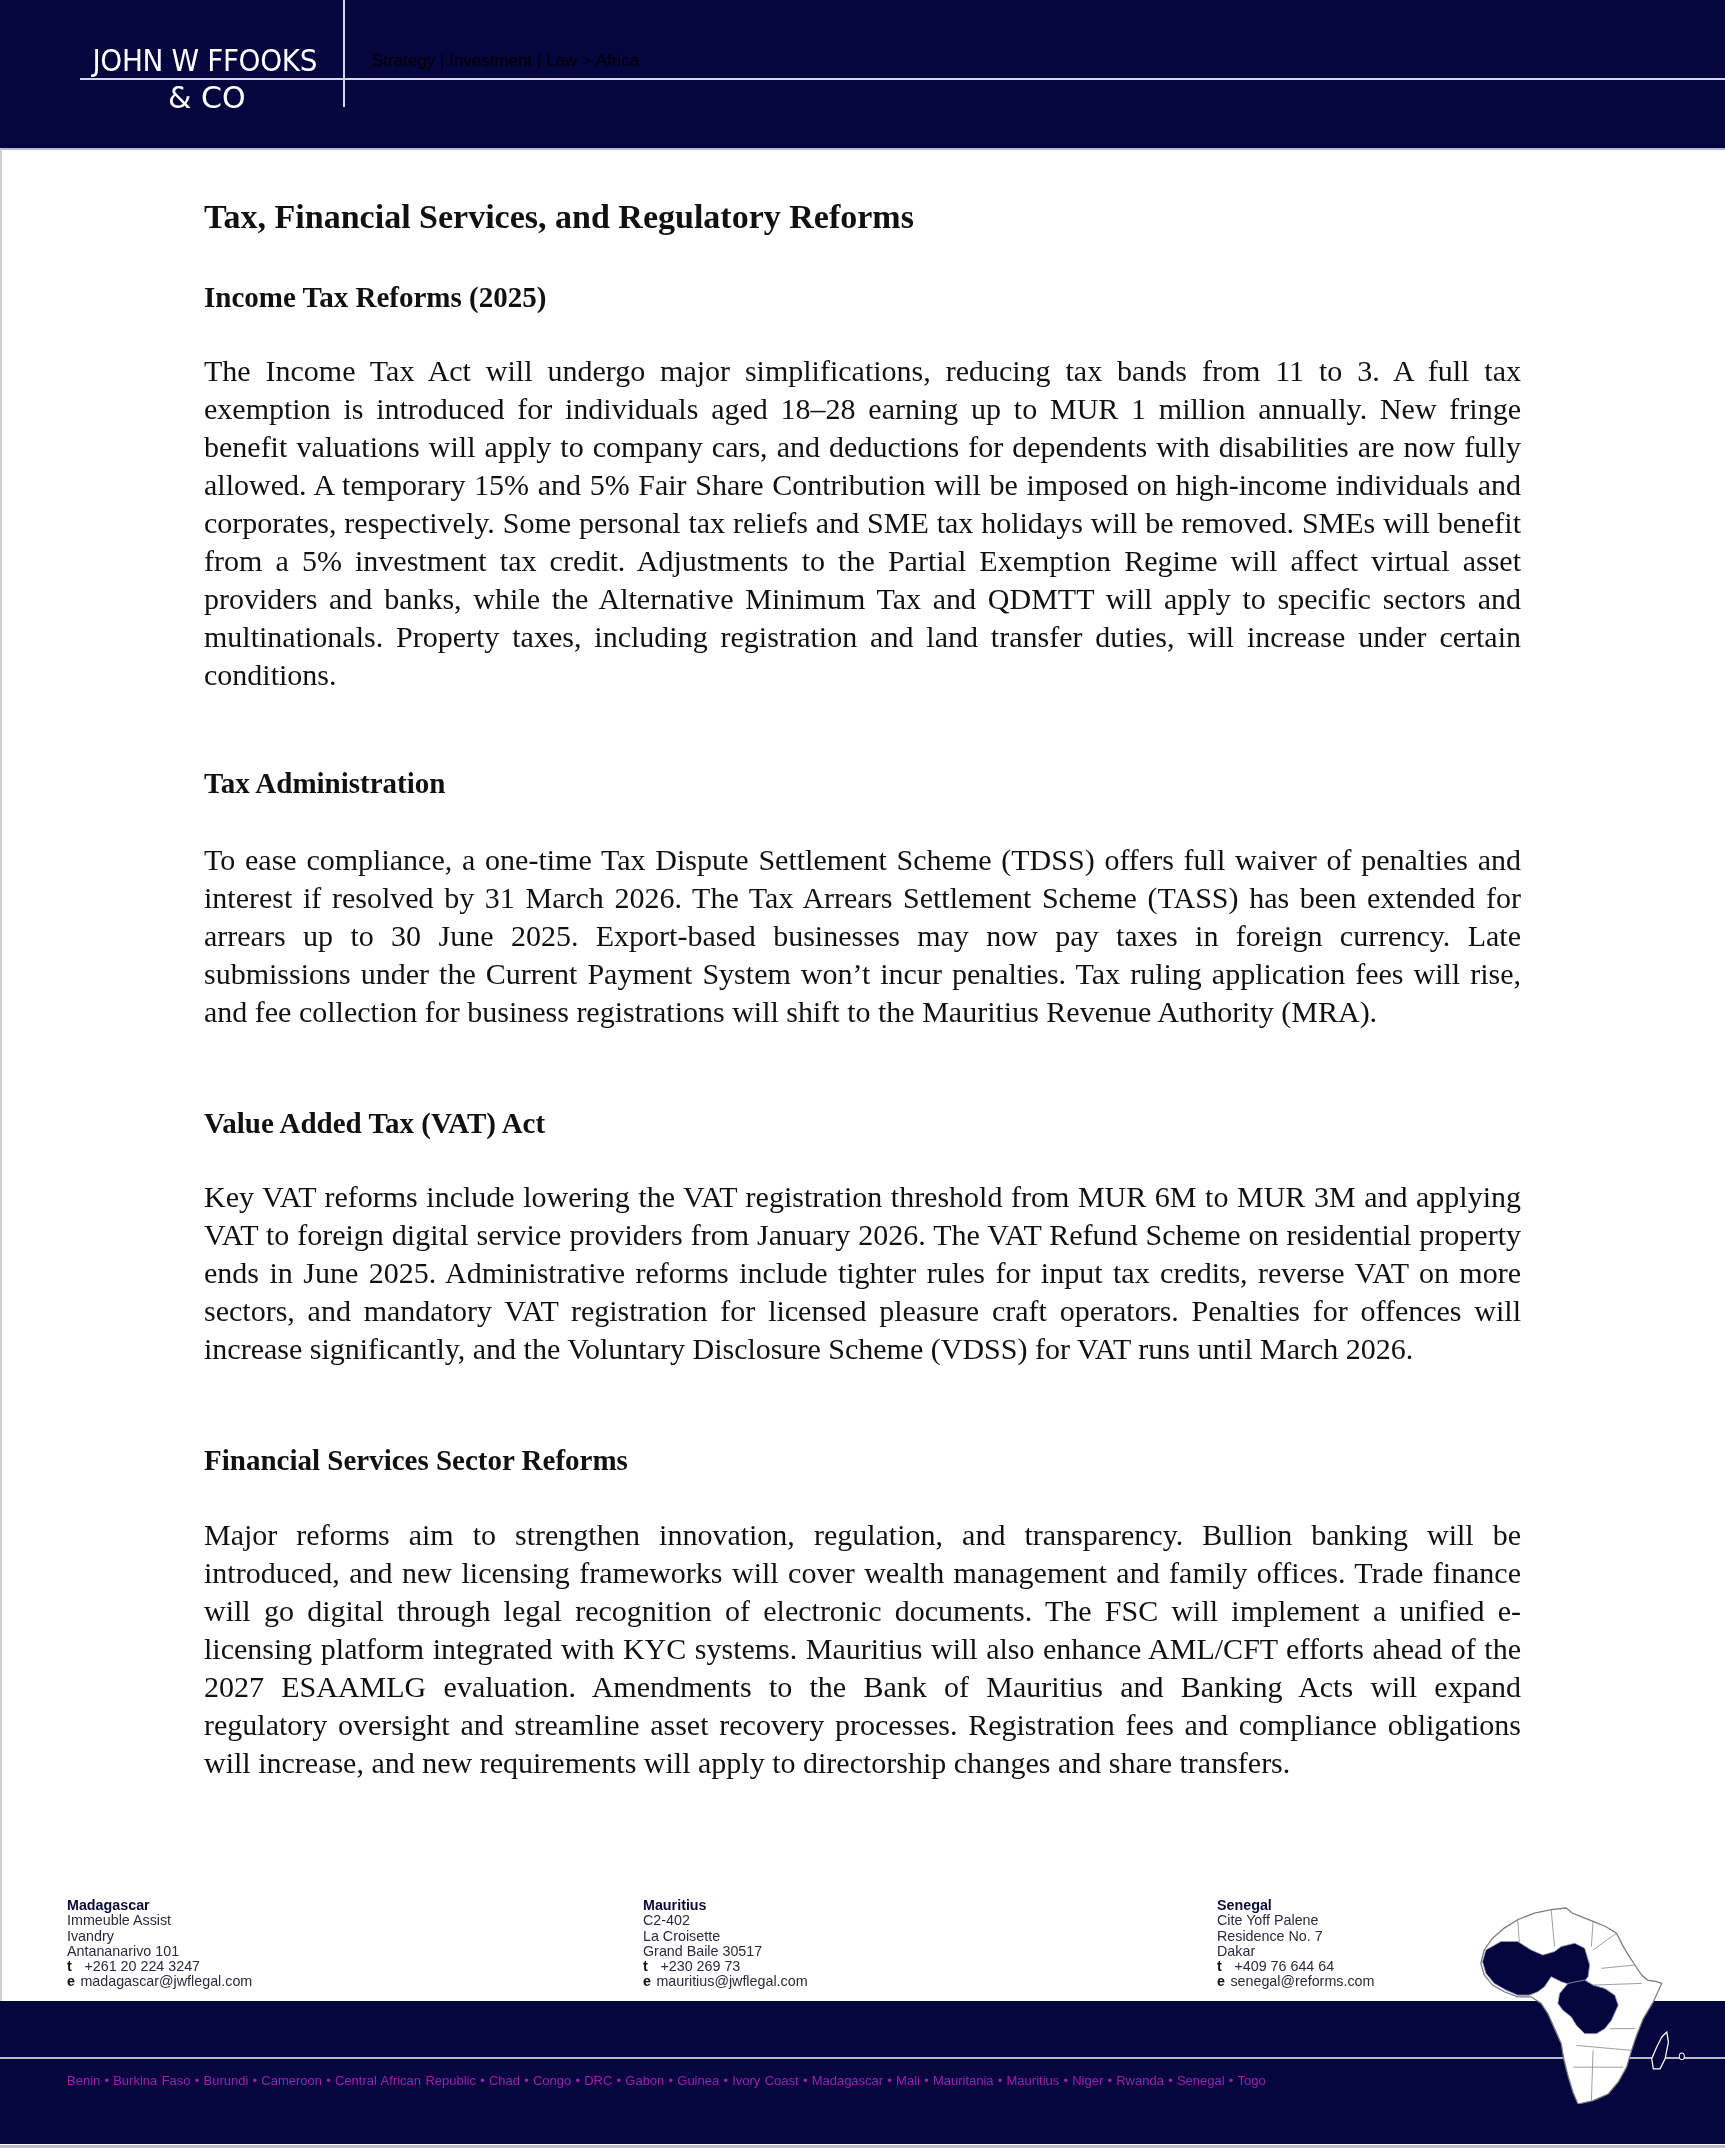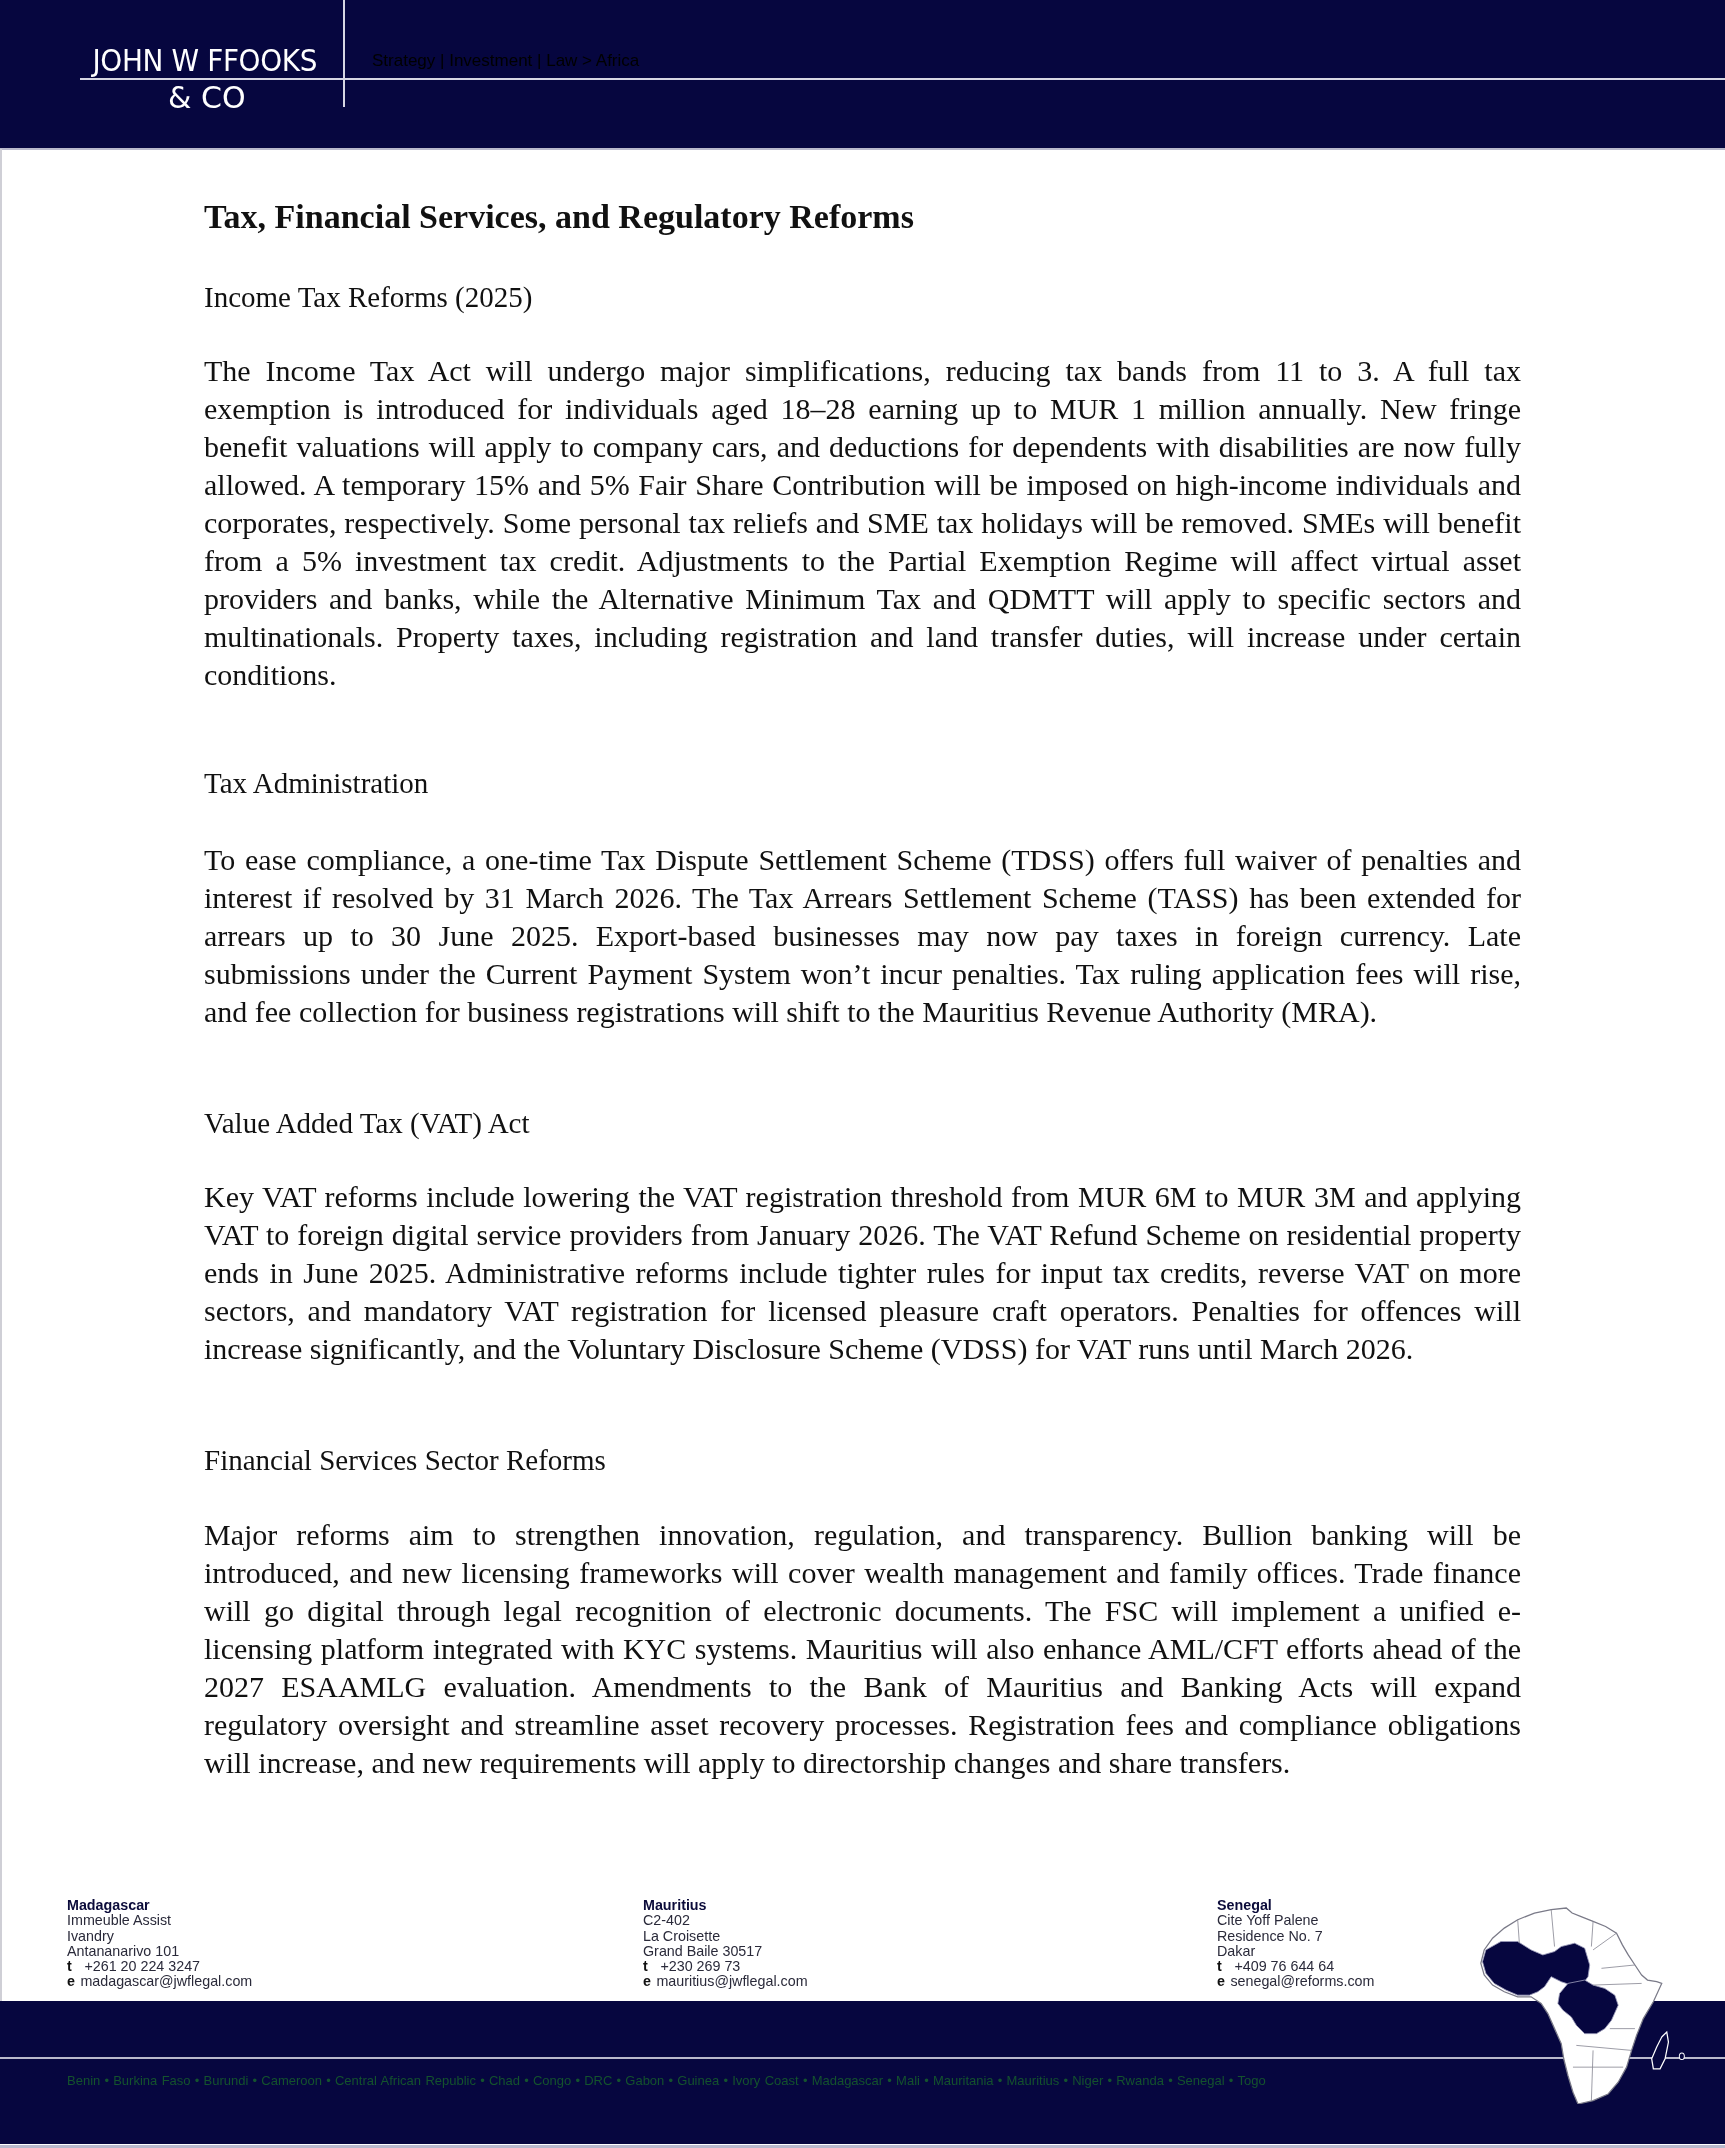--- a/index.html
+++ b/index.html
@@ -37,21 +37,21 @@
     position: absolute; left: 372px; top: 50px;
     font-family: "Liberation Sans", "DejaVu Sans", sans-serif;
     font-size: 17px; color: #000000; line-height: 22px;
   }
 
   .doc { position: absolute; left: 204px; width: 1317px; }
   .doc-title {
     font-size: 34px; font-weight: bold; line-height: 38px; white-space: nowrap;
   }
   .doc-h2 {
-    font-size: 29px; font-weight: normal; line-height: 38px; white-space: nowrap;
+    font-size: 29px; font-weight: bold; line-height: 38px; white-space: nowrap;
   }
   .doc-p {
     font-size: 30px; line-height: 38px; text-align: justify; margin: 0;
     text-align-last: left;
   }
 
   .addr {
     position: absolute; top: 1898px;
     font-family: "Liberation Sans", "DejaVu Sans", sans-serif;
     font-size: 14.3px; line-height: 15.3px; color: #2a2a3a;
@@ -67,21 +67,21 @@
   }
   .footer-bottom-line {
     position: absolute; left: 0; top: 2145px; width: 1725px; height: 3.4px; background: #b9b9cc;
   }
   .footer-rule {
     position: absolute; left: 0; top: 2057px; width: 1725px; height: 1.7px; background: #b9b9cc;
   }
   .countries {
     position: absolute; left: 67px; top: 2072px;
     font-family: "Liberation Sans", "DejaVu Sans", sans-serif;
-    font-size: 13px; color: #14532d; line-height: 18.5px; white-space: nowrap;
+    font-size: 13px; color: #a21caf; line-height: 18.5px; white-space: nowrap;
     word-spacing: 0.8px;
   }
   .countries .sep { padding: 0 4.2px; }
   .left-edge {
     position: absolute; left: 0; top: 149px; width: 1.7px; height: 1852px; background: #cfcfd6;
   }
   .map {
     position: absolute; left: 1467px; top: 1903px; width: 227px; height: 201px;
   }
 </style>

